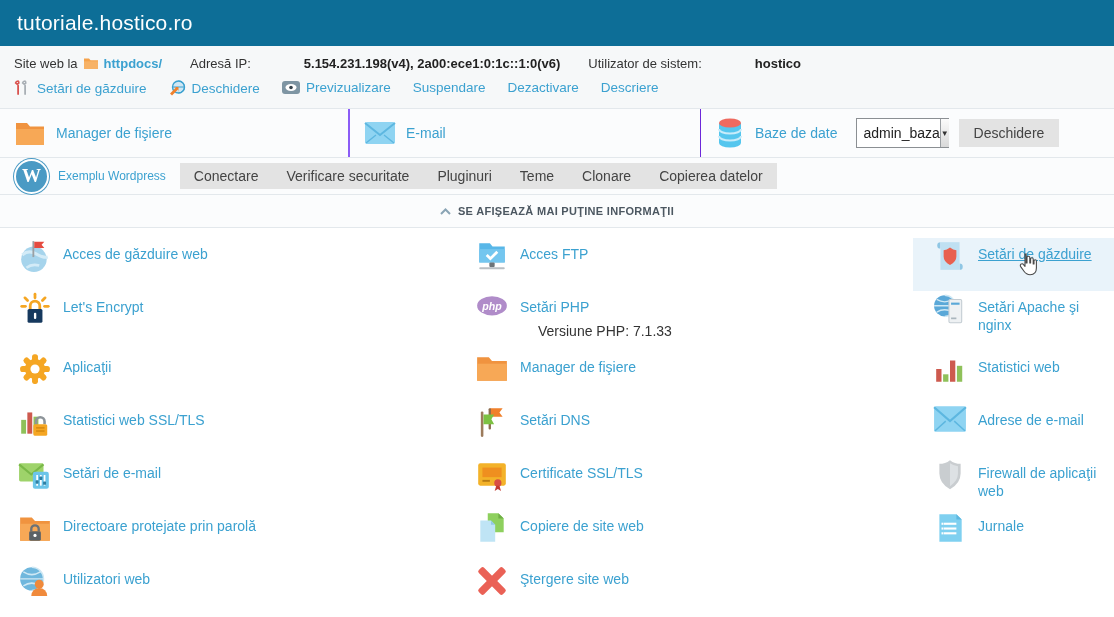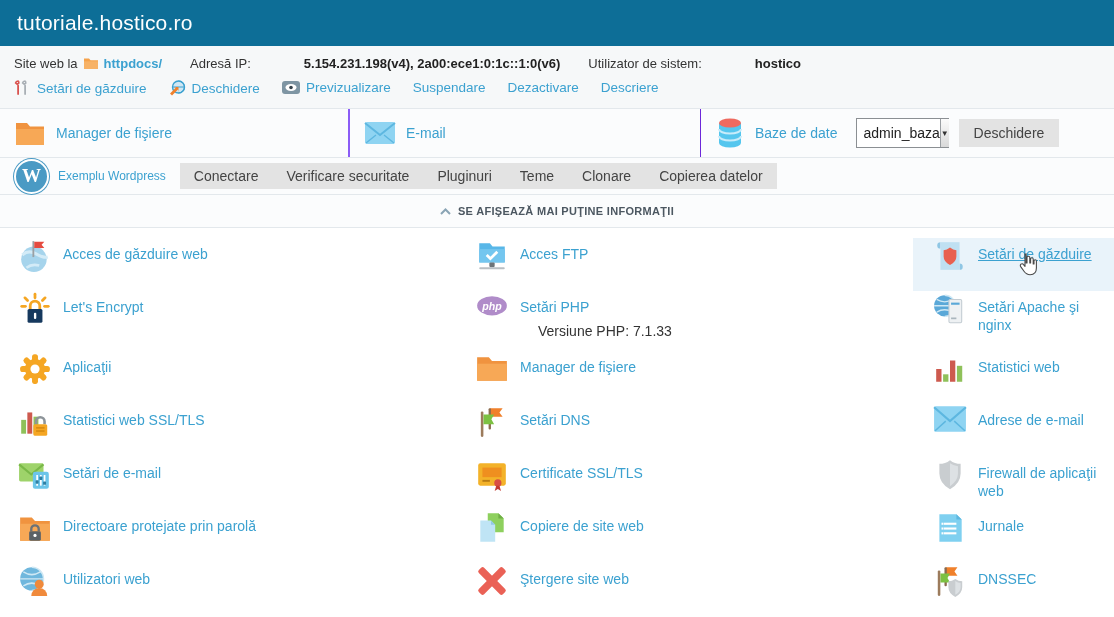--- a/index.html
+++ b/index.html
@@ -438,33 +438,20 @@
             </g>
           <g fill="#fff">
               <rect x="8" y="11" width="1.6" height="2"></rect>
               <rect x="8" y="15.5" width="1.6" height="2"></rect>
               <rect x="8" y="20" width="1.6" height="2"></rect>
             </g>
         </svg>
       </span>
       <span class="gtxt"><a class="glabel">Jurnale</a></span>
     </div>
-    <div class="gitem">
-      <span class="gicon">
-        <svg width="34" height="34" viewBox="0 0 32 32">
-          <rect x="4.5" y="6" width="2.4" height="24" rx="1" fill="#9c7b5c"></rect>
-          <path d="M12 3 h11 l-2.8 4 2.8 4 H12z" fill="#f0802b"></path>
-          <rect x="10.8" y="3" width="2.2" height="18" rx="1" fill="#8a6b4e"></rect>
-          <path d="M7 9 h9 l-2.4 4.2 2.4 4.2 H7z" fill="#7cc142"></path>
-          <path d="M21 14 q3 2.3 6.5 2.3 v5.5 q0 5.5-6.5 9.2 -6.5-3.7-6.5-9.2 v-5.5 q3.5 0 6.5-2.3z" fill="#c9cdd0"></path>
-          <path d="M21 16 q2.3 1.7 5 1.8 v4 q0 4.2-5 7.2z" fill="#dde1e4"></path>
-        </svg>
-      </span>
-      <span class="gtxt"><a class="glabel">DNSSEC</a></span>
-    </div>
   </div>
 </div>
 
 <div class="cursor-overlay">
   <svg width="24" height="27" viewBox="0 0 24 26">
     <path d="M8.6 1.5c.9 0 1.6.7 1.6 1.6v7.4h.8V5.1c0-.8.6-1.4 1.4-1.4s1.4.6 1.4 1.4v5.4h.8V6.6c0-.7.6-1.3 1.3-1.3s1.3.6 1.3 1.3v4.9h.8V8.5c0-.6.5-1.2 1.2-1.2s1.2.6 1.2 1.2v7.1c0 4.1-2.5 6.6-6.3 6.6-3 0-4.5-1.1-6.1-3.4l-3.3-4.7c-.5-.8-.4-1.8.3-2.4.7-.6 1.8-.5 2.3.2l1.7 2V3.1c0-.9.7-1.6 1.6-1.6z" fill="#ffffff" stroke="#4a4a4a" stroke-width="1.1" stroke-linejoin="round"></path>
   </svg>
 </div>
 
 </body></html>

